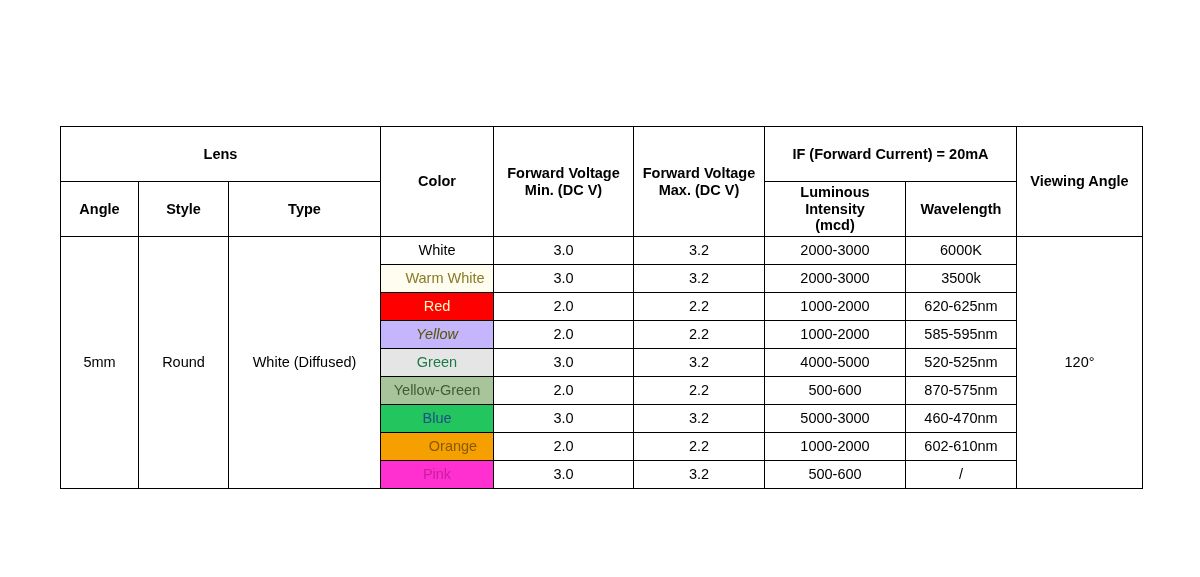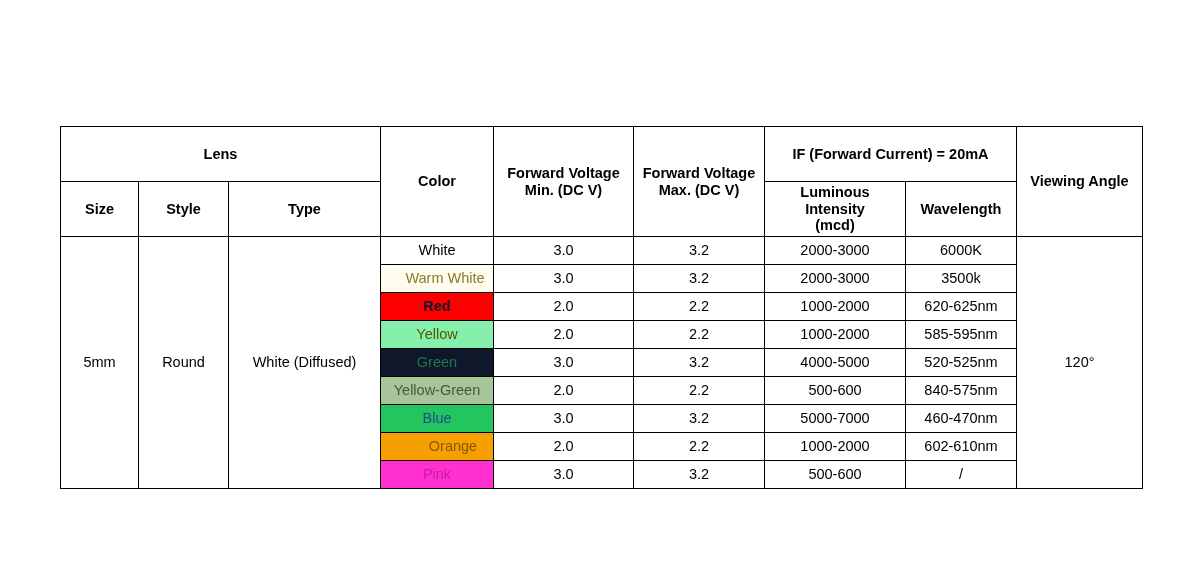--- a/index.html
+++ b/index.html
@@ -80,21 +80,21 @@
           <span>Min. (DC V)</span>
         </td>
         <td rowspan="2">
           <span>Forward Voltage</span><br>
           <span>Max. (DC V)</span>
         </td>
         <td colspan="2">IF (Forward Current) = 20mA</td>
         <td rowspan="2">Viewing Angle</td>
       </tr>
       <tr class="hdr-row-2">
-        <td>Size</td>
+        <td>Angle</td>
         <td>Style</td>
         <td>Type</td>
         <td>
           <span>Luminous Intensity</span><br>
           <span>(mcd)</span>
         </td>
         <td>Wavelength</td>
       </tr>
     </thead>
     <tbody id="table-body">
@@ -110,52 +110,52 @@
           <td rowspan="9">120°</td>
         </tr>
         <tr class="body-row">
           <td class="color-cell" style="background: rgb(255, 253, 240); color: rgb(138, 122, 42); padding-left: 20px;">Warm White</td>
           <td>3.0</td>
           <td>3.2</td>
           <td>2000-3000</td>
           <td>3500k</td>
         </tr>
         <tr class="body-row">
-          <td class="color-cell" style="background: rgb(255, 0, 0); color: #0f172a; font-weight: bold;">Red</td>
+          <td class="color-cell" style="background: rgb(255, 0, 0); color: #fef9c3;">Red</td>
           <td>2.0</td>
           <td>2.2</td>
           <td>1000-2000</td>
           <td>620-625nm</td>
         </tr>
         <tr class="body-row">
-          <td class="color-cell" style="background: #86efac; color: rgb(85, 85, 0);">Yellow</td>
+          <td class="color-cell" style="background: #c4b5fd; color: rgb(85, 85, 0); font-style: italic;">Yellow</td>
           <td>2.0</td>
           <td>2.2</td>
           <td>1000-2000</td>
           <td>585-595nm</td>
         </tr>
         <tr class="body-row">
-          <td class="color-cell" style="background: #0f172a; color: rgb(28, 122, 69); text-align: center;">Green</td>
+          <td class="color-cell" style="background: #e5e5e5; color: rgb(28, 122, 69); text-align: center;">Green</td>
           <td>3.0</td>
           <td>3.2</td>
           <td>4000-5000</td>
           <td>520-525nm</td>
         </tr>
         <tr class="body-row">
           <td class="color-cell" style="background: rgb(168, 196, 154); color: rgb(63, 92, 55);">Yellow-Green</td>
           <td>2.0</td>
           <td>2.2</td>
           <td>500-600</td>
-          <td>840-575nm</td>
+          <td>870-575nm</td>
         </tr>
         <tr class="body-row">
           <td class="color-cell" style="background: #22c55e; color: rgb(31, 78, 138);">Blue</td>
           <td>3.0</td>
           <td>3.2</td>
-          <td>5000-7000</td>
+          <td>5000-3000</td>
           <td>460-470nm</td>
         </tr>
         <tr class="body-row">
           <td class="color-cell" style="background: rgb(245, 160, 0); color: rgb(138, 90, 0); padding-left: 36px;">Orange</td>
           <td>2.0</td>
           <td>2.2</td>
           <td>1000-2000</td>
           <td>602-610nm</td>
         </tr>
         <tr class="body-row">

